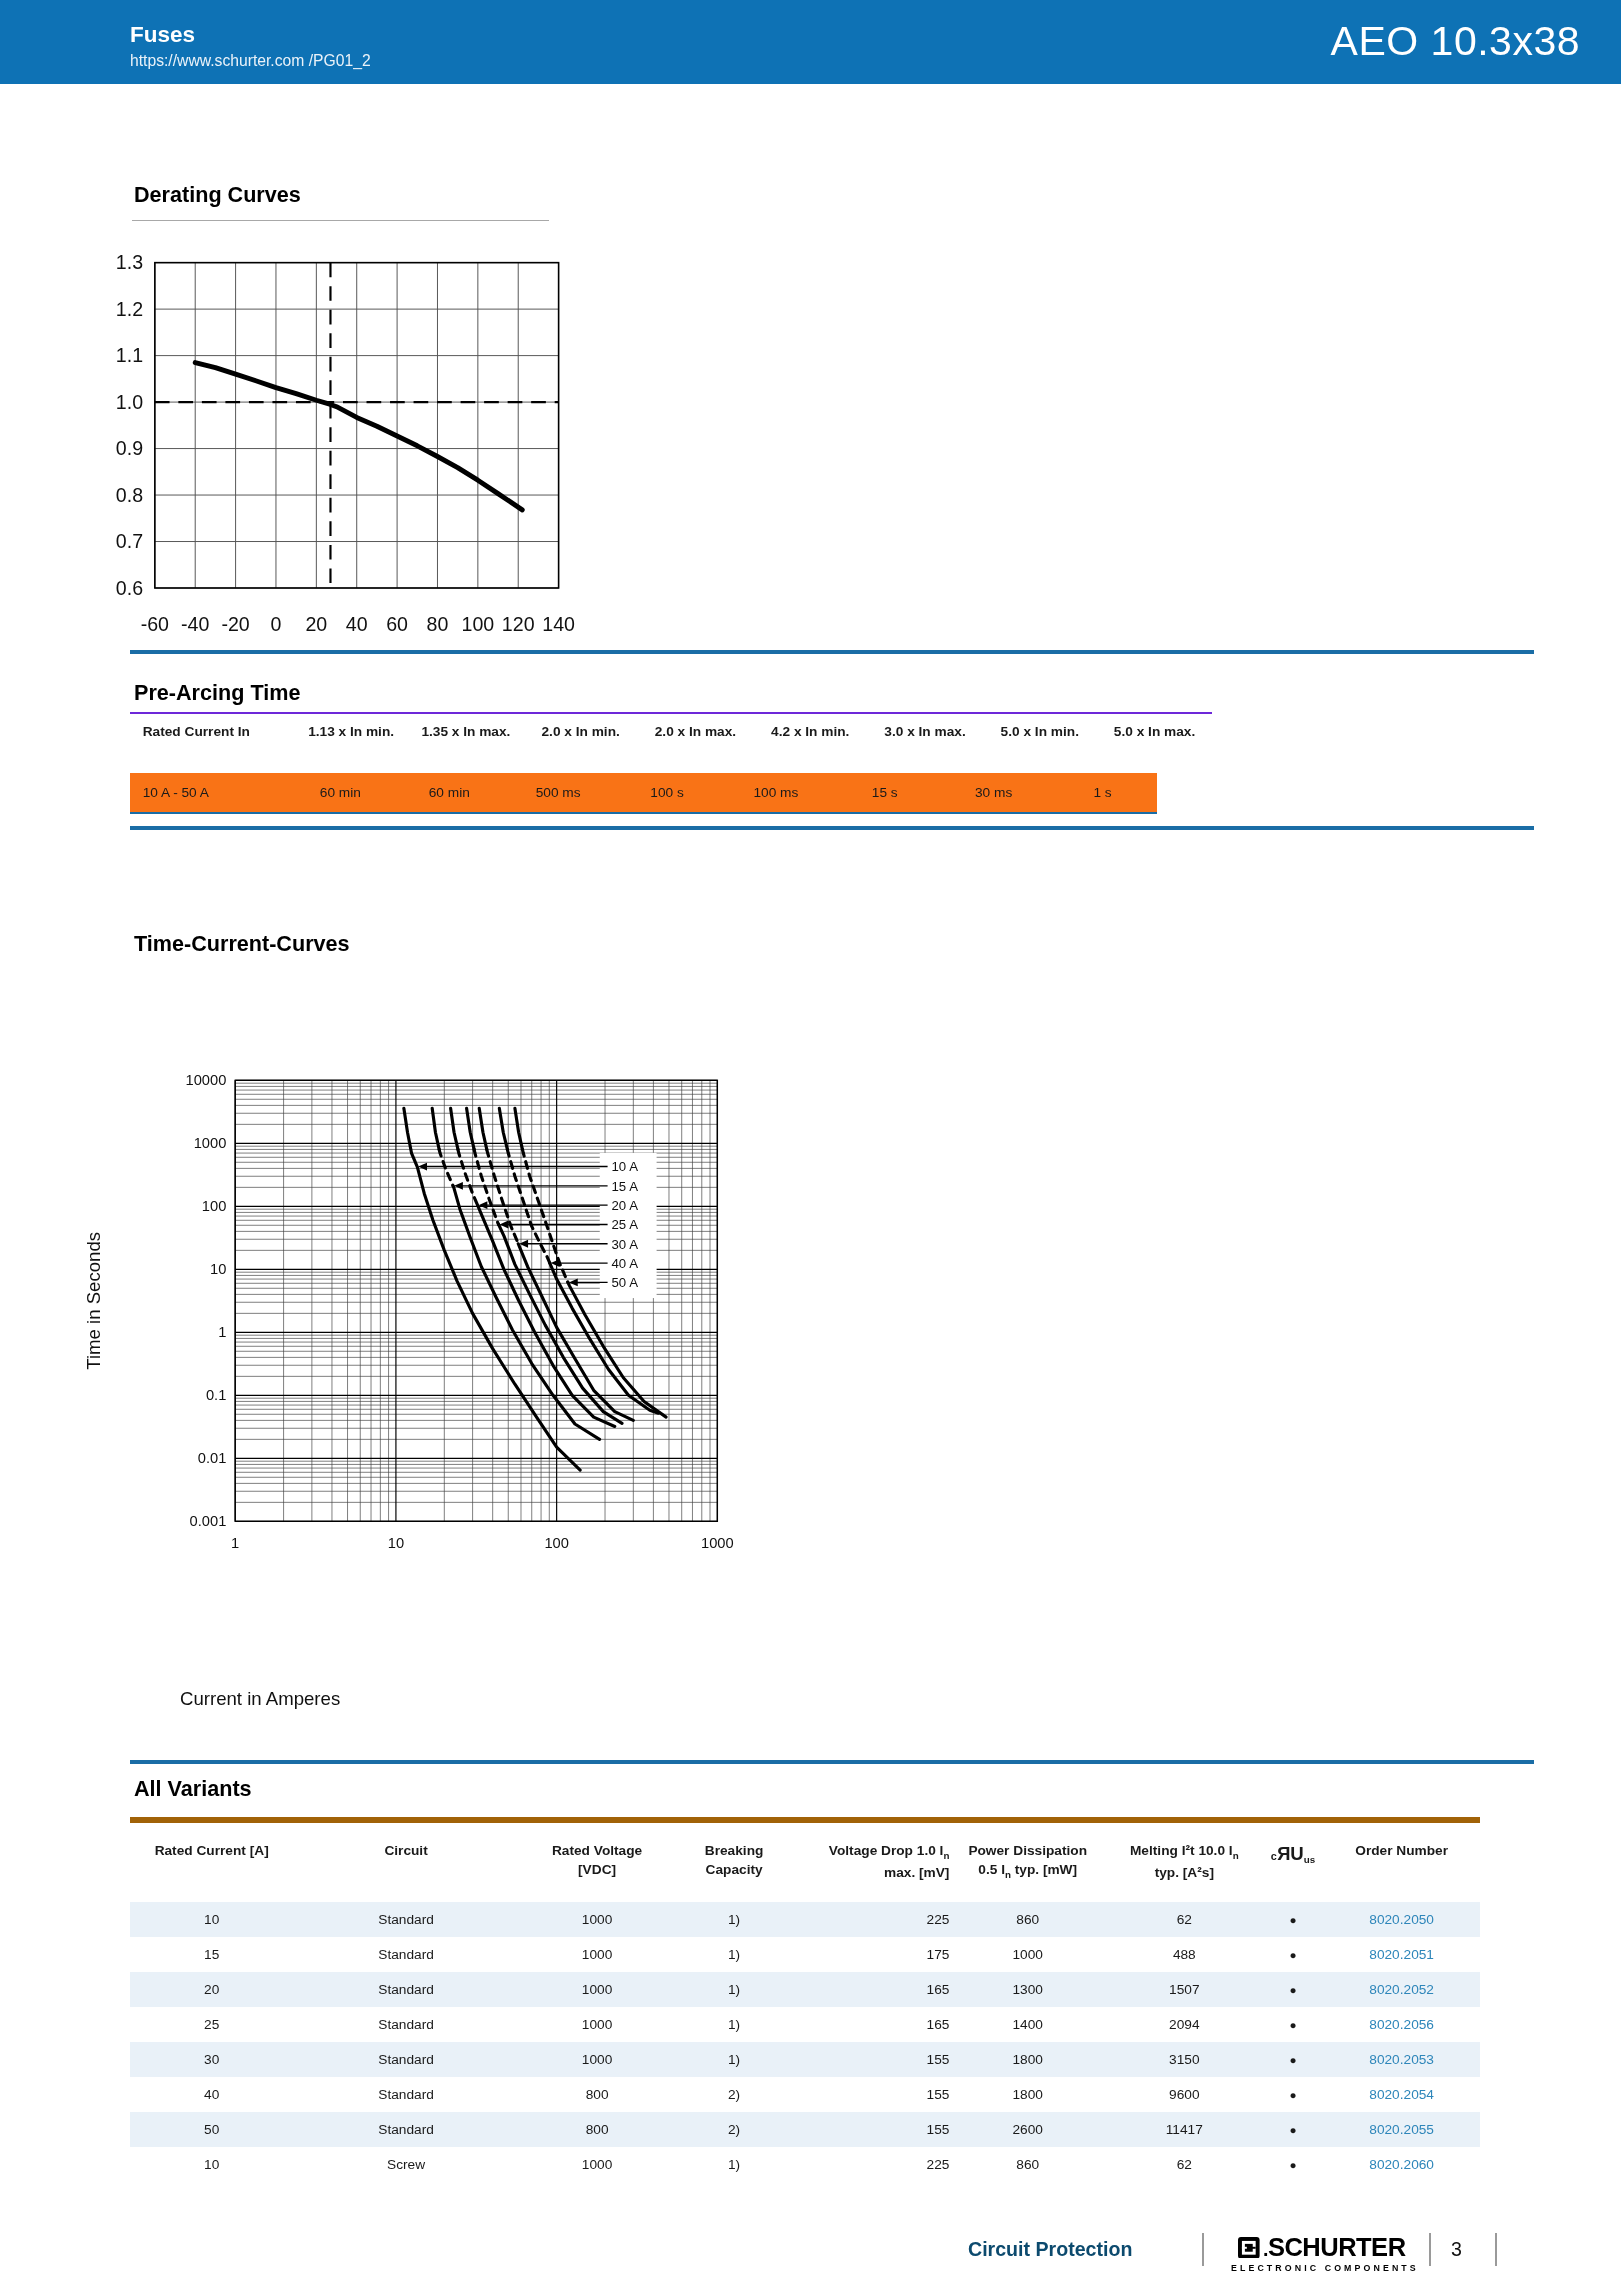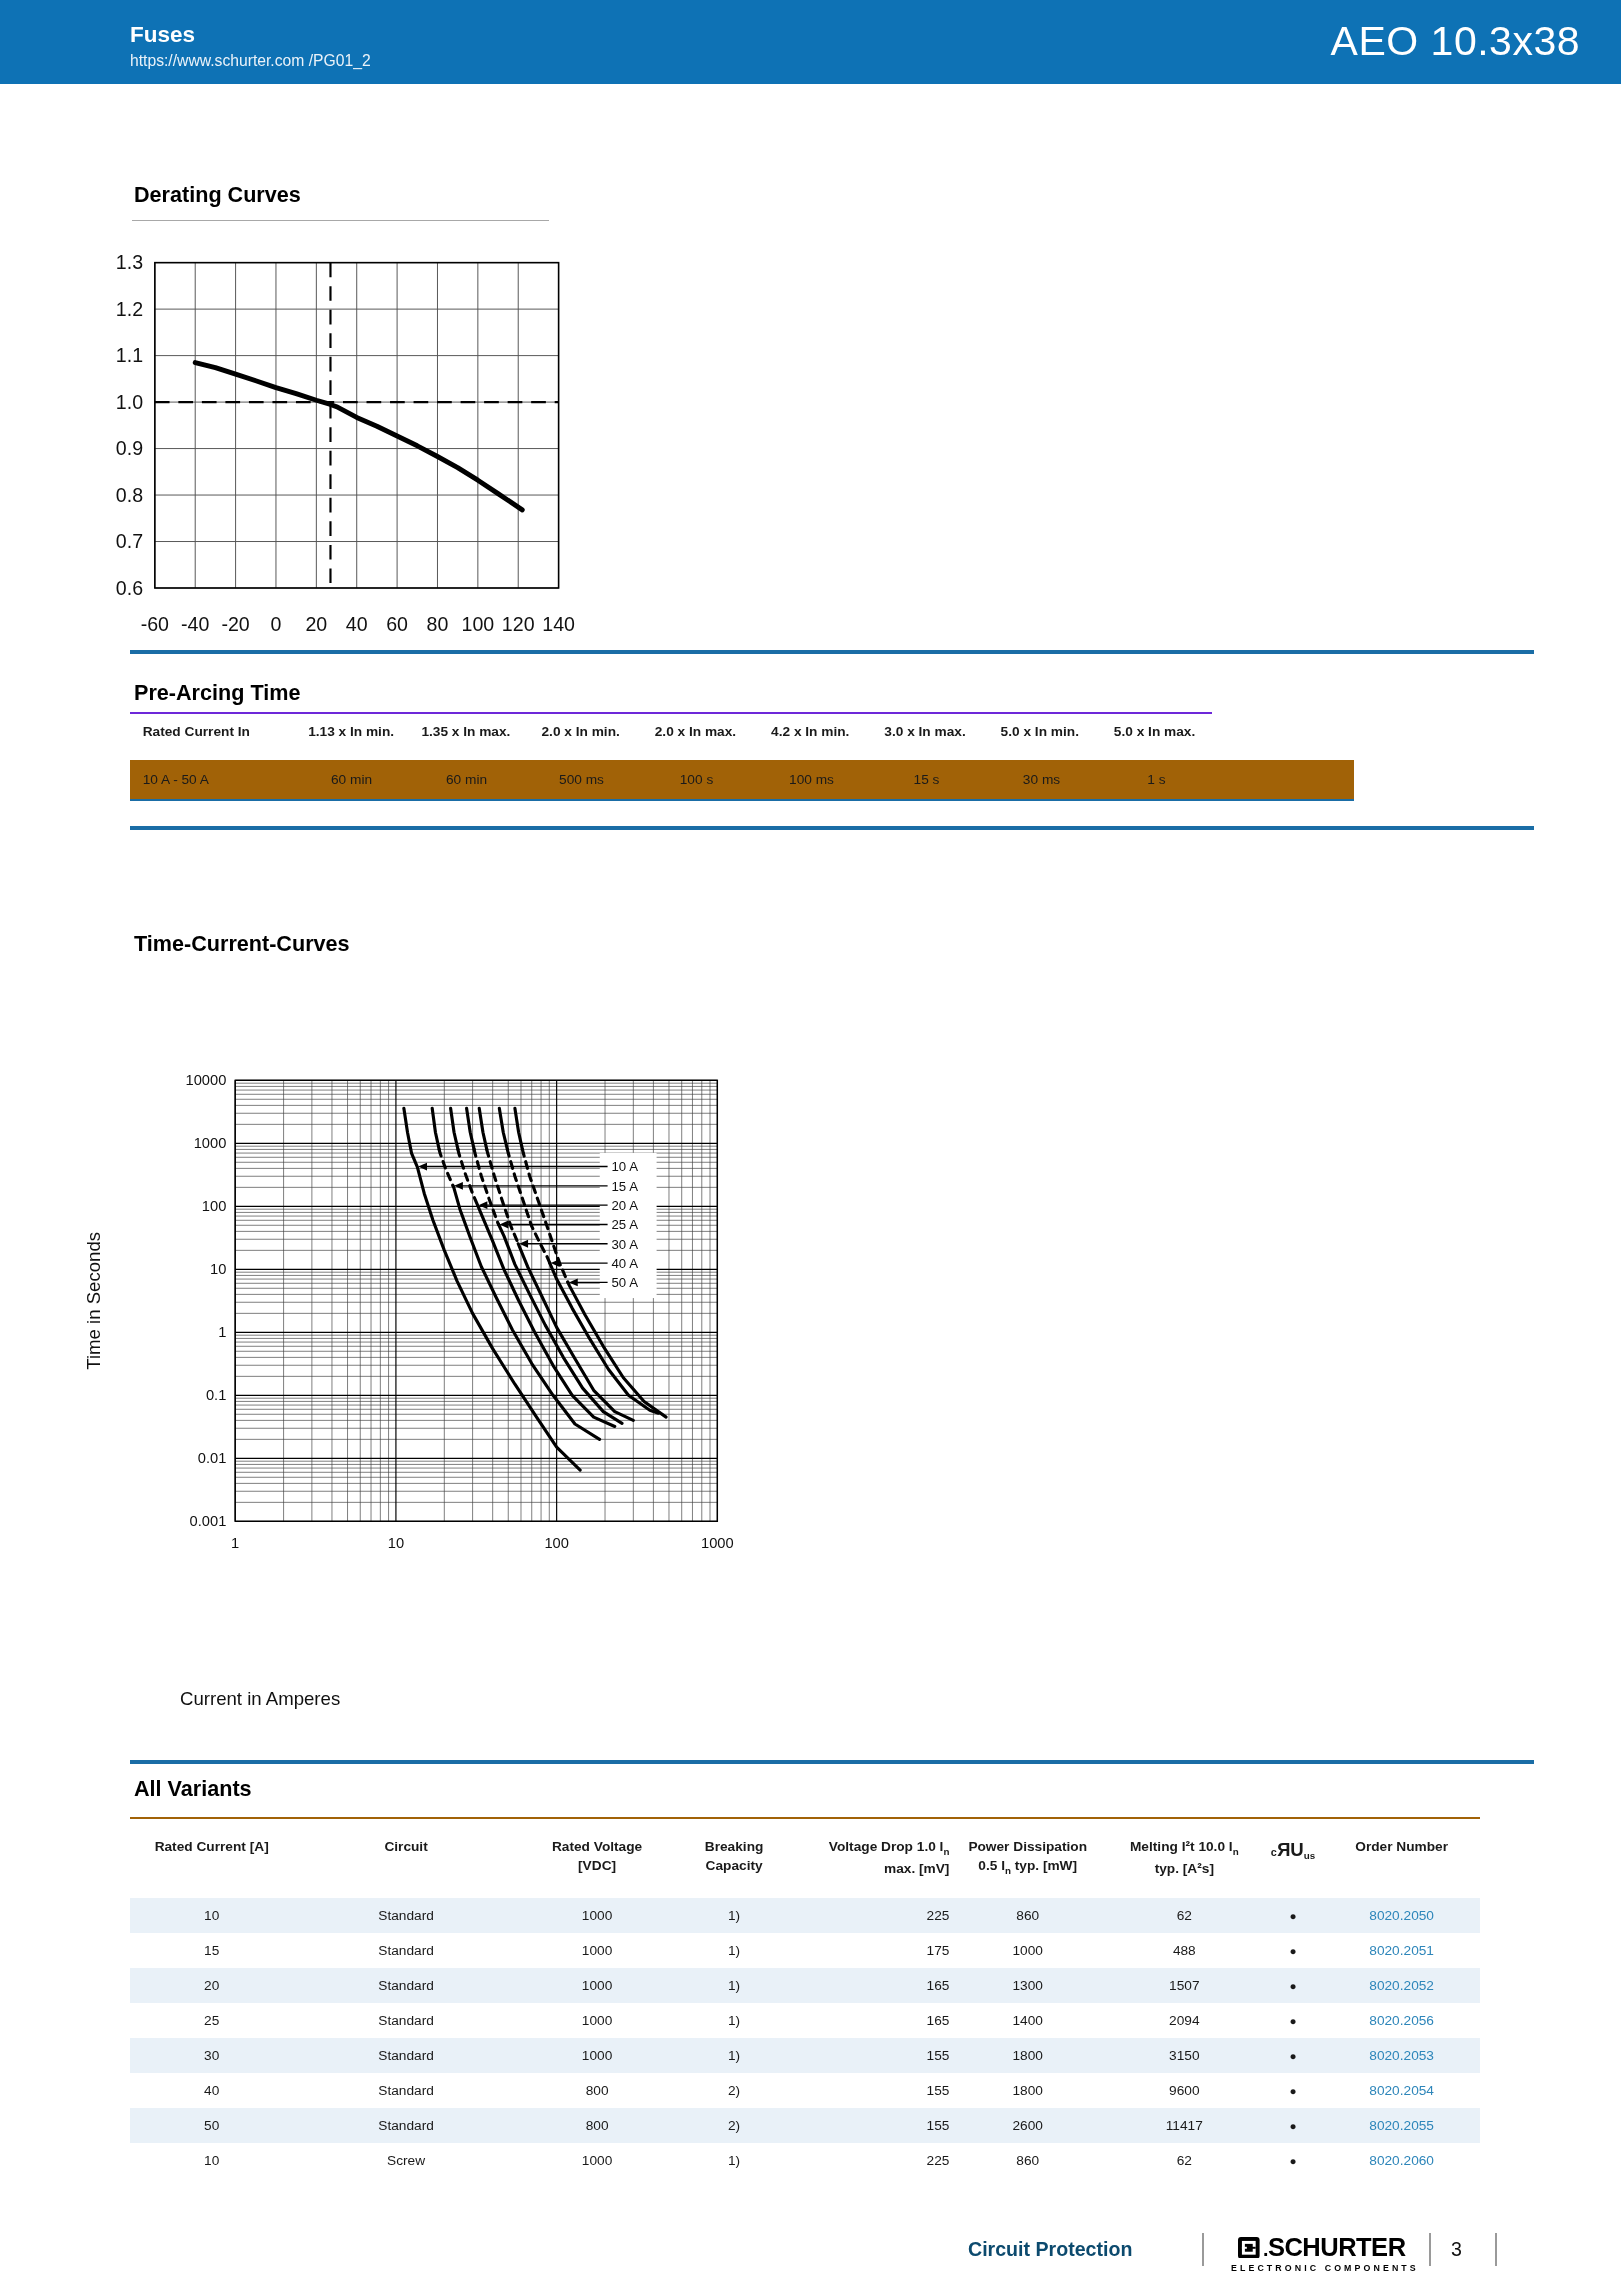--- a/index.html
+++ b/index.html
@@ -11,24 +11,24 @@
   .band-cat{left:130px;top:21.6px;color:#fff;font-size:22.5px;font-weight:bold;}
   .band-url{left:130px;top:52px;color:#eaf2f9;font-size:15.7px;}
   .band-prod{right:41px;top:17.6px;color:#fff;font-size:41px;font-weight:500;letter-spacing:0.5px;}
   
   .sec-title{font-size:21.6px;font-weight:bold;color:#000;}
   .thin-gray{height:1px;background:#a8a8a8;}
   .rule{background:#1a6da6;}
   
   .pa-table{left:130px;top:712px;width:1082px;border-top:2px solid #6d28d9;}
   .pa-head{position:absolute;left:0;top:9.8px;width:1082px;display:flex;font-size:13.7px;font-weight:bold;}
-  .pa-row{position:absolute;left:0;top:46px;width:1224px;height:39px;display:flex;align-items:center;background:#a16207;border-bottom:2px solid #1a6da6;font-size:13.7px;}
+  .pa-row{position:absolute;left:0;top:59px;width:1027px;height:39px;display:flex;align-items:center;background:#f97316;border-bottom:2px solid #1a6da6;font-size:13.7px;}
   .pa-c0{width:164px;text-align:left;padding-left:12.7px;box-sizing:border-box;}
   .pa-c{width:115px;text-align:center;}
-  .av-table{left:130px;top:1817px;width:1350px;border-top:2px solid #a16207;}
+  .av-table{left:130px;top:1817px;width:1350px;border-top:6px solid #a16207;}
   .av-head{position:absolute;left:0;top:17.6px;width:1350px;display:flex;font-size:13.7px;font-weight:bold;line-height:1.45;}
   .av-rows{position:absolute;left:0;top:79px;width:1350px;}
   .av-row{display:flex;align-items:center;height:35px;font-size:13.7px;}
   .av-row.alt{background:#e9f1f8;}
   .avc{text-align:center;box-sizing:border-box;}
   .avc.h{align-self:flex-start;}
   .c1{width:12.1%;} .c2{width:16.7%;} .c3{width:11.6%;} .c4{width:8.7%;}
   .c5{width:11.6%;text-align:right;} .c6{width:11.6%;} .c7{width:11.6%;} .c8{width:4.5%;} .c9{width:11.6%;}
   .link{color:#2e86ba;text-decoration:none;cursor:pointer;}
   .dot{font-size:11.8px;}

